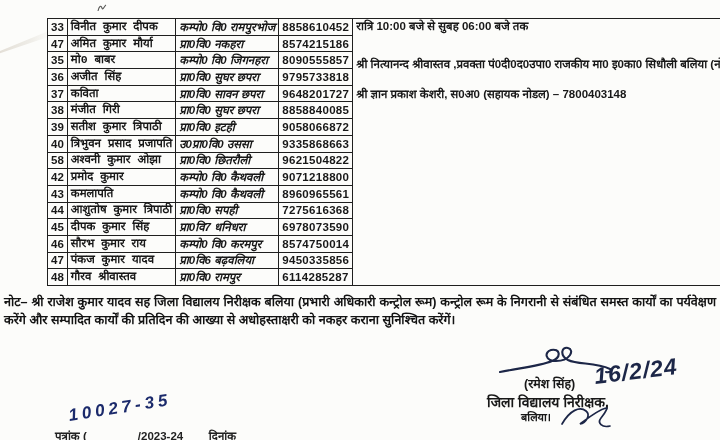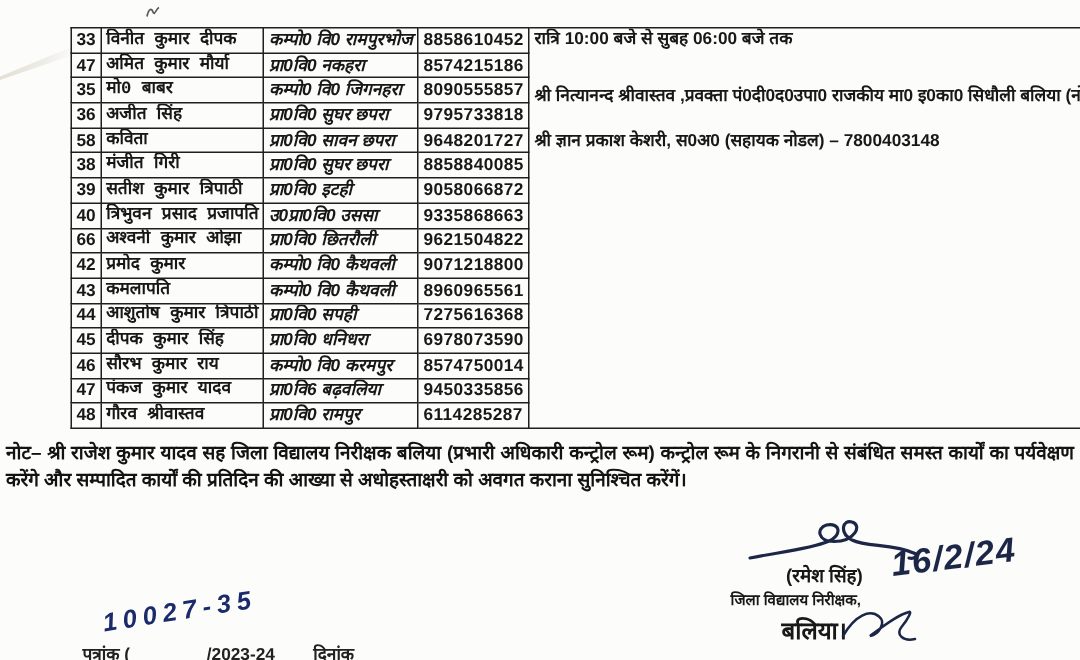--- a/index.html
+++ b/index.html
@@ -54,22 +54,22 @@
 
   
   .sig-flourish{position:absolute;left:498px;top:345px;}
   .sig-date{
     position:absolute;left:594px;top:358px;
     font-size:23px;font-weight:600;font-style:italic;
     color:#1c2647;transform:rotate(-7deg);letter-spacing:1px;
     white-space:nowrap;
   }
   .sig-name{position:absolute;left:524px;top:375px;font-size:12.5px;font-weight:700;white-space:nowrap;}
-  .sig-title{position:absolute;left:487px;top:392px;font-size:10px;font-weight:700;white-space:nowrap;}
-  .sig-place{position:absolute;left:521px;top:409px;font-size:16px;font-weight:700;white-space:nowrap;}
+  .sig-title{position:absolute;left:487px;top:392px;font-size:14px;font-weight:700;white-space:nowrap;}
+  .sig-place{position:absolute;left:521px;top:409px;font-size:11px;font-weight:700;white-space:nowrap;}
   .sig-squiggle{position:absolute;left:560px;top:402px;}
 
   
   .ref-hand{
     position:absolute;left:68px;top:398px;
     font-size:17px;font-weight:600;font-style:italic;
     color:#1b2a6b;transform:rotate(-9deg);letter-spacing:4px;
     white-space:nowrap;
   }
   .ref-line{
@@ -113,21 +113,21 @@
     <td class="c-school">कम्पो0 वि0 जिगनहरा</td>
     <td class="c-phone">8090555857</td>
   </tr>
   <tr>
     <td class="c-sn">36</td>
     <td class="c-name">अजीत सिंह</td>
     <td class="c-school">प्रा0वि0 सुघर छपरा</td>
     <td class="c-phone">9795733818</td>
   </tr>
   <tr>
-    <td class="c-sn">58</td>
+    <td class="c-sn">37</td>
     <td class="c-name">कविता</td>
     <td class="c-school">प्रा0वि0 सावन छपरा</td>
     <td class="c-phone">9648201727</td>
   </tr>
   <tr>
     <td class="c-sn">38</td>
     <td class="c-name">मंजीत गिरी</td>
     <td class="c-school">प्रा0वि0 सुघर छपरा</td>
     <td class="c-phone">8858840085</td>
   </tr>
@@ -137,21 +137,21 @@
     <td class="c-school">प्रा0वि0 इटही</td>
     <td class="c-phone">9058066872</td>
   </tr>
   <tr>
     <td class="c-sn">40</td>
     <td class="c-name">त्रिभुवन प्रसाद प्रजापति</td>
     <td class="c-school">उ0प्रा0वि0 उससा</td>
     <td class="c-phone">9335868663</td>
   </tr>
   <tr>
-    <td class="c-sn">66</td>
+    <td class="c-sn">58</td>
     <td class="c-name">अश्वनी कुमार ओझा</td>
     <td class="c-school">प्रा0वि0 छितरौली</td>
     <td class="c-phone">9621504822</td>
   </tr>
   <tr>
     <td class="c-sn">42</td>
     <td class="c-name">प्रमोद कुमार</td>
     <td class="c-school">कम्पो0 वि0 कैथवली</td>
     <td class="c-phone">9071218800</td>
   </tr>
@@ -163,21 +163,21 @@
   </tr>
   <tr>
     <td class="c-sn">44</td>
     <td class="c-name">आशुतोष कुमार त्रिपाठी</td>
     <td class="c-school">प्रा0वि0 सपही</td>
     <td class="c-phone">7275616368</td>
   </tr>
   <tr>
     <td class="c-sn">45</td>
     <td class="c-name">दीपक कुमार सिंह</td>
-    <td class="c-school">प्रा0वि0 धनिधरा</td>
+    <td class="c-school">प्रा0वि7 धनिधरा</td>
     <td class="c-phone">6978073590</td>
   </tr>
   <tr>
     <td class="c-sn">46</td>
     <td class="c-name">सौरभ कुमार राय</td>
     <td class="c-school">कम्पो0 वि0 करमपुर</td>
     <td class="c-phone">8574750014</td>
   </tr>
   <tr>
     <td class="c-sn">47</td>
@@ -187,21 +187,21 @@
   </tr>
   <tr>
     <td class="c-sn">48</td>
     <td class="c-name">गौरव श्रीवास्तव</td>
     <td class="c-school">प्रा0वि0 रामपुर</td>
     <td class="c-phone">6114285287</td>
   </tr>
   </tbody>
 </table>
 
-<div class="note-par">नोट– श्री राजेश कुमार यादव सह जिला विद्यालय निरीक्षक बलिया (प्रभारी अधिकारी कन्ट्रोल रूम) कन्ट्रोल रूम के निगरानी से संबंधित समस्त कार्यों का पर्यवेक्षण करेंगे और सम्पादित कार्यों की प्रतिदिन की आख्या से अधोहस्ताक्षरी को अवगत कराना सुनिश्चित करेंगें।</div>
+<div class="note-par">नोट– श्री राजेश कुमार यादव सह जिला विद्यालय निरीक्षक बलिया (प्रभारी अधिकारी कन्ट्रोल रूम) कन्ट्रोल रूम के निगरानी से संबंधित समस्त कार्यों का पर्यवेक्षण करेंगे और सम्पादित कार्यों की प्रतिदिन की आख्या से अधोहस्ताक्षरी को नकहर कराना सुनिश्चित करेंगें।</div>
 
 <div class="sig-flourish">
   <svg width="118" height="34" viewBox="0 0 118 34">
     <path d="M2 27 C22 23,42 21,54 16 C64 12,62 3,53 5 C46 7,47 16,58 16 C72 16,77 5,70 3 C64 1,61 10,70 15 C80 20,97 17,112 24 C114 25,112 28,108 27" stroke="#1c2647" stroke-width="2.1" fill="none" stroke-linecap="round"></path>
   </svg>
 </div>
 <div class="sig-date">16/2/24</div>
 <div class="sig-name">(रमेश सिंह)</div>
 <div class="sig-title">जिला विद्यालय निरीक्षक,</div>
 <div class="sig-place">बलिया।</div>

